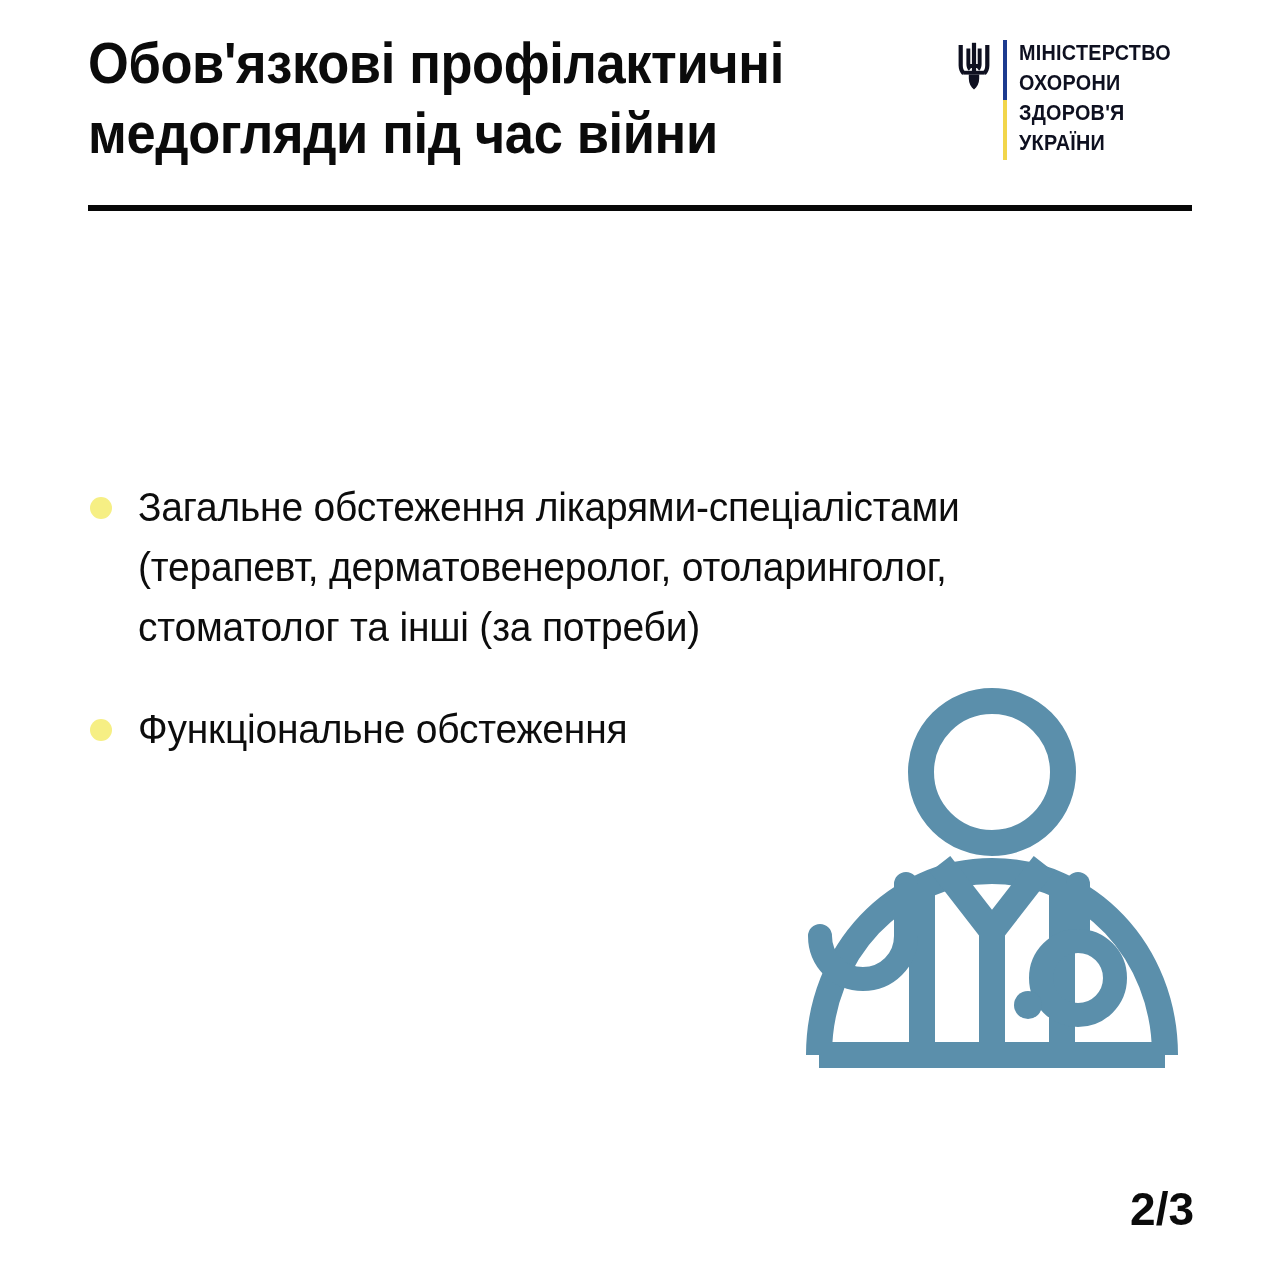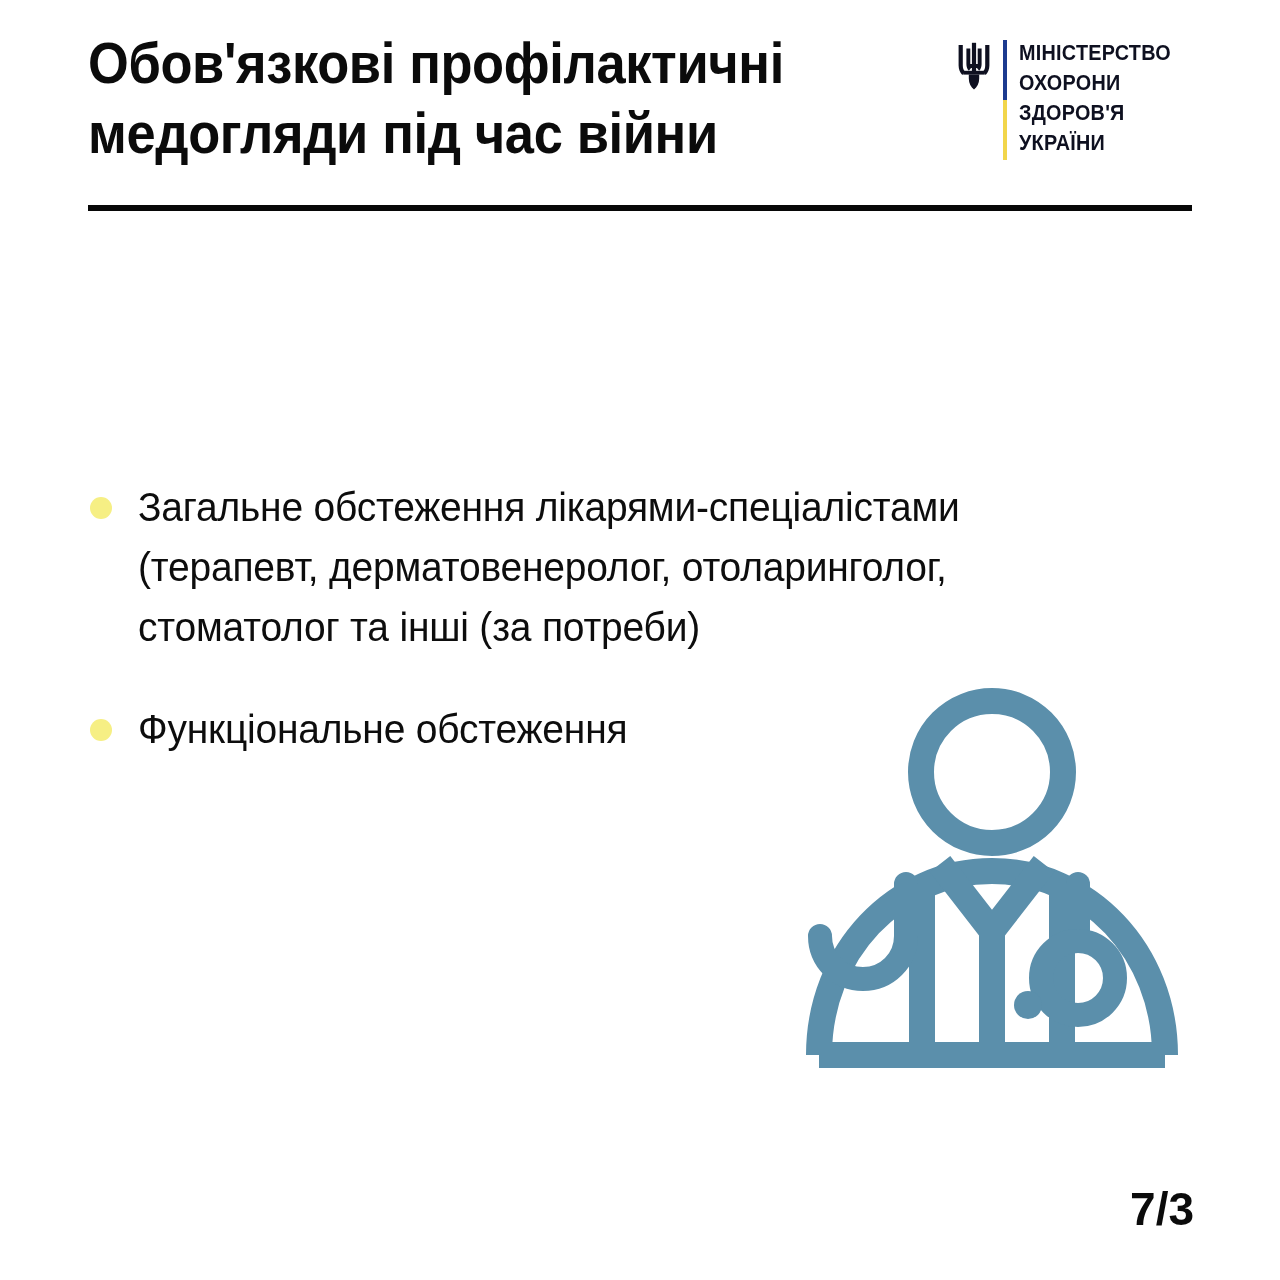--- a/index.html
+++ b/index.html
@@ -256,15 +256,15 @@
       <path d="M100 196 L100 248 C100 272 81 291 57 291 C33 291 14 272 14 248" stroke-width="24" stroke-linecap="round"></path>
 
       <path d="M272 196 L272 252" stroke-width="24" stroke-linecap="round"></path>
     </g>
 
     <circle cx="272" cy="290" r="37" fill="none" stroke="#5b8fab" stroke-width="24"></circle>
 
     <circle cx="222" cy="317" r="14" fill="#5b8fab"></circle>
   </svg>
 
-  <div class="page-indicator">7/3</div>
+  <div class="page-indicator">2/3</div>
 
 </div>
 
 </body></html>

